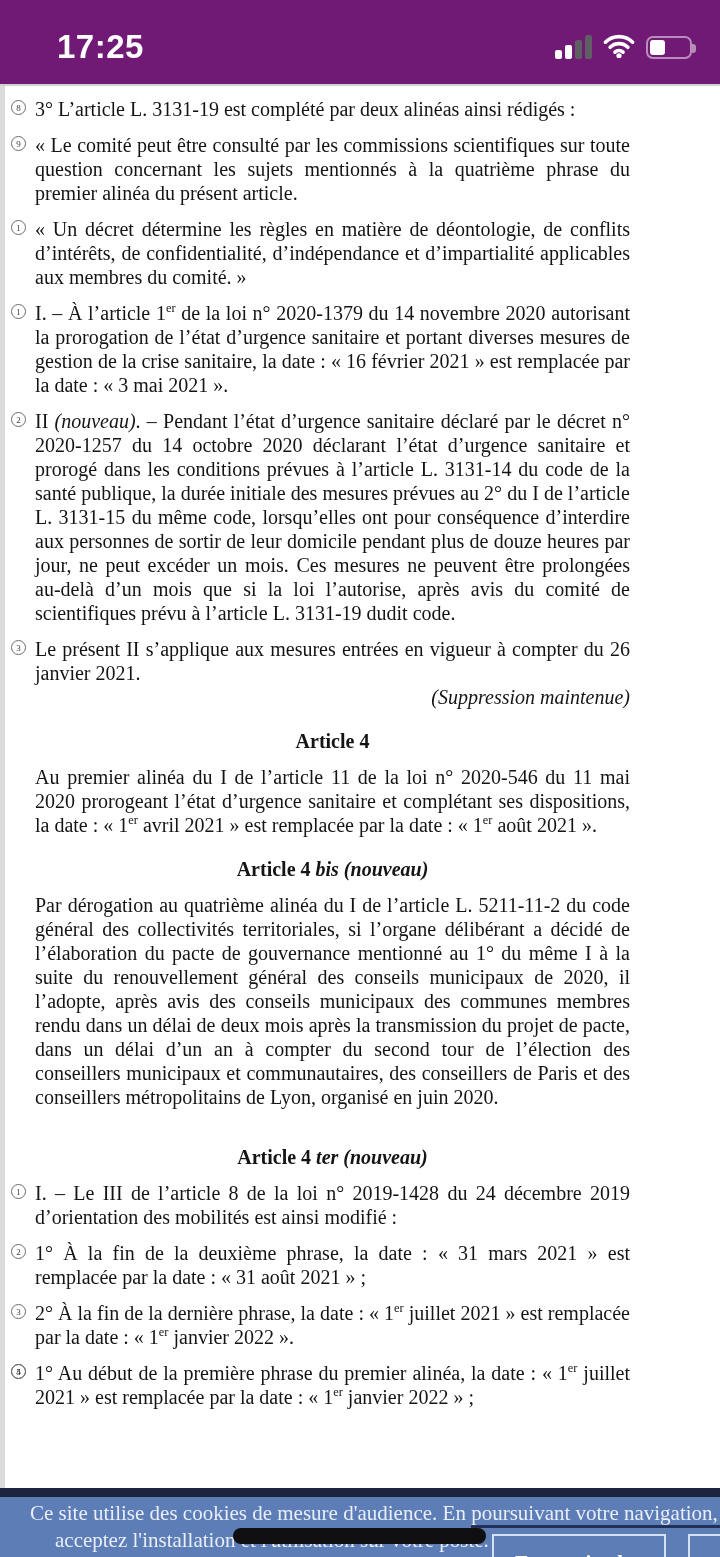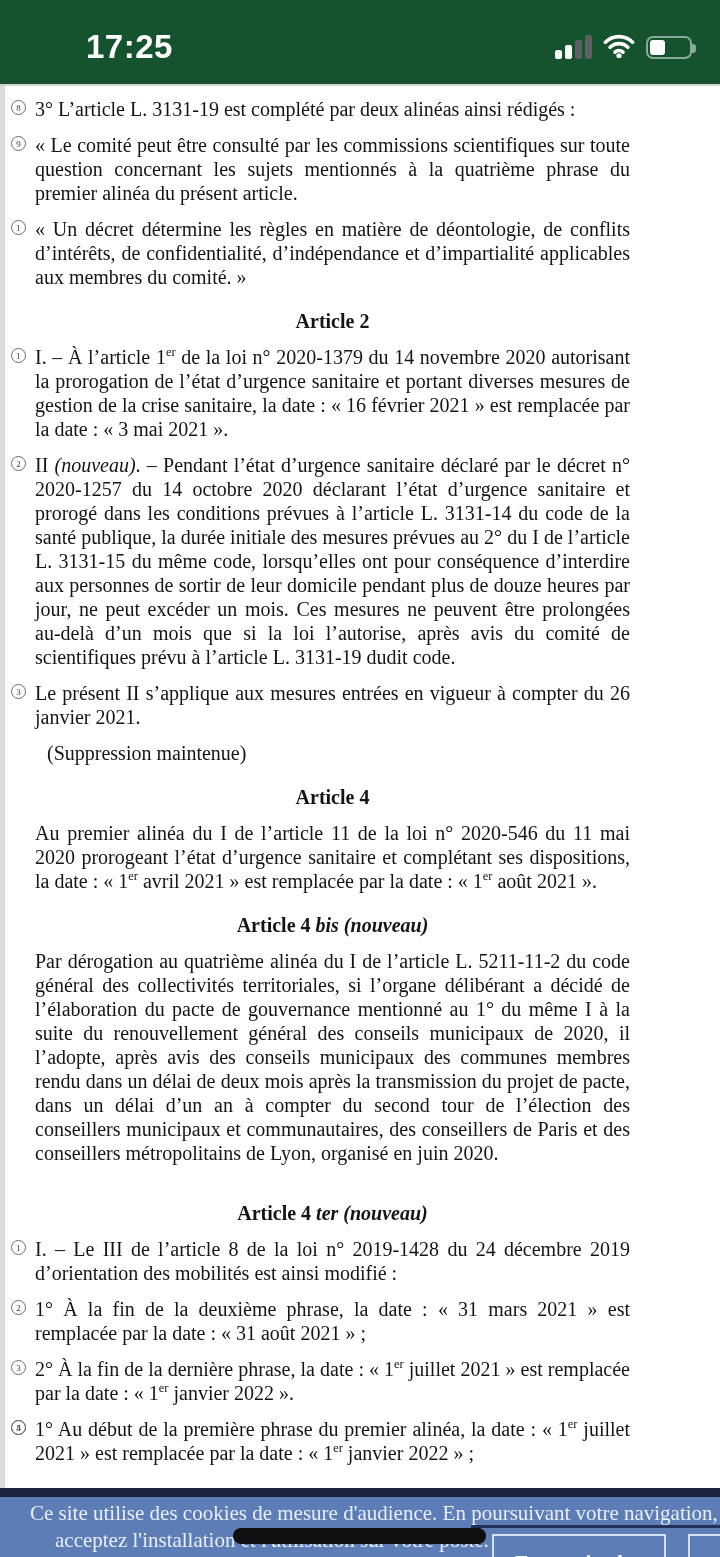--- a/index.html
+++ b/index.html
@@ -4,22 +4,22 @@
 <style>
   html,body{margin:0;padding:0;}
   body{
     width:720px;height:1557px;position:relative;overflow:hidden;
     background:#ffffff;font-family:"Liberation Serif",serif;
   }
 
   
   .status-bar{
     position:absolute;top:0;left:0;width:720px;height:84px;
-    background:#14532d;display:flex;align-items:center;
-    box-sizing:border-box;padding:10px 28px 0 86px;
+    background:#701a75;display:flex;align-items:center;
+    box-sizing:border-box;padding:10px 28px 0 57px;
     font-family:"Liberation Sans",sans-serif;color:#ffffff;
   }
   .status-time{font-size:33px;font-weight:700;letter-spacing:.5px;}
   .status-spacer{flex:1;}
   .status-icons{display:flex;align-items:center;gap:10px;}
   .sig{display:flex;align-items:flex-end;gap:3px;height:24px;}
   .sig i{display:block;width:7px;border-radius:2px;background:#ffffff;}
   .sig i:nth-child(1){height:9px;}
   .sig i:nth-child(2){height:14px;}
   .sig i:nth-child(3){height:19px;background:#5f5f63;}
@@ -44,21 +44,21 @@
   .alinea{position:relative;margin:12px 0 0 0;}
   .alinea:first-child{margin-top:0;}
   .alinea .abody{text-indent:27px;}
   .alinea .anum{
     position:absolute;left:-24px;top:3px;width:15px;height:15px;
     border:1px solid #6a6a6a;border-radius:50%;color:#3c3c3c;
     font-size:9px;line-height:15px;text-align:center;text-indent:0;
     font-family:"Liberation Serif",serif;box-sizing:border-box;
   }
   .heading{margin:20px 0 6px 0;text-align:center;font-weight:700;}
-  .subheading{margin:12px;text-align:left;}
+  .subheading{margin:0;text-align:right;font-style:italic;}
 
   
   .cookie-banner{
     position:absolute;left:0;top:1488px;width:720px;height:69px;
     background:#5d7db7;border-top:9px solid #1c2440;box-sizing:content-box;
     color:#e9eef8;font-size:21px;line-height:25px;
     font-family:"Liberation Serif",serif;
   }
   .cb-line1{position:absolute;left:30px;top:4px;white-space:nowrap;}
   .cb-line2{position:absolute;left:55px;top:31px;white-space:nowrap;}
@@ -117,21 +117,20 @@
   <div class="alinea">
     <span class="anum">9</span>
     <span class="abody">« Le comité peut être consulté par les commissions scientifiques sur toute question concernant les sujets mentionnés à la quatrième phrase du premier alinéa du présent article.</span>
   </div>
 
   <div class="alinea">
     <span class="anum">1</span>
     <span class="abody">« Un décret détermine les règles en matière de déontologie, de conflits d’intérêts, de confidentialité, d’indépendance et d’impartialité applicables aux membres du comité. »</span>
   </div>
 
-  <h2 class="heading" style="font-size:inherit;">Article 2</h2>
 
   <div class="alinea">
     <span class="anum">1</span>
     <span class="abody">I. – À l’article 1<sup>er</sup> de la loi n° 2020-1379 du 14 novembre 2020 autorisant la prorogation de l’état d’urgence sanitaire et portant diverses mesures de gestion de la crise sanitaire, la date : « 16 février 2021 » est remplacée par la date : « 3 mai 2021 ».</span>
   </div>
 
   <div class="alinea">
     <span class="anum">2</span>
     <span class="abody">II <i>(nouveau)</i>. – Pendant l’état d’urgence sanitaire déclaré par le décret n° 2020-1257 du 14 octobre 2020 déclarant l’état d’urgence sanitaire et prorogé dans les conditions prévues à l’article L. 3131-14 du code de la santé publique, la durée initiale des mesures prévues au 2° du I de l’article L. 3131-15 du même code, lorsqu’elles ont pour conséquence d’interdire aux personnes de sortir de leur domicile pendant plus de douze heures par jour, ne peut excéder un mois. Ces mesures ne peuvent être prolongées au-delà d’un mois que si la loi l’autorise, après avis du comité de scientifiques prévu à l’article L. 3131-19 dudit code.</span>
   </div>

